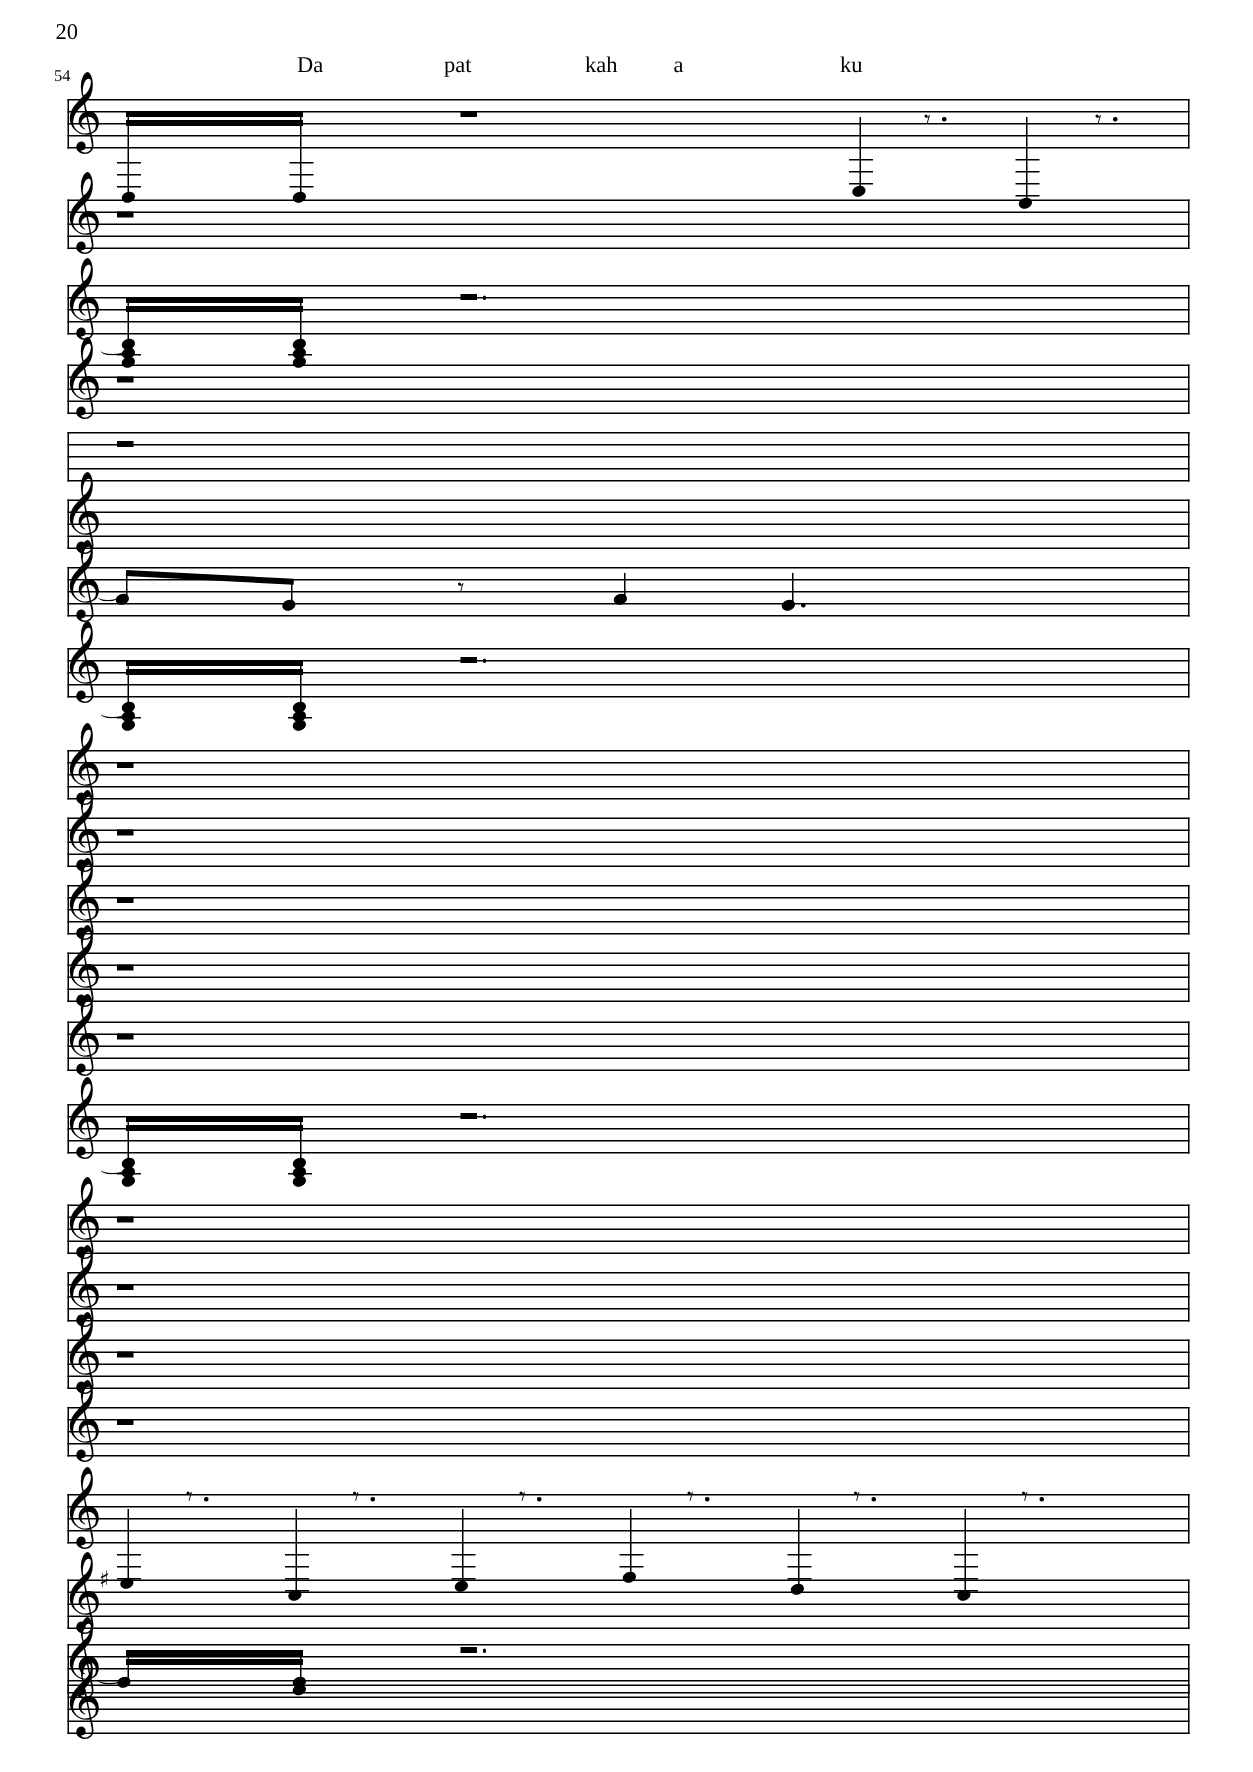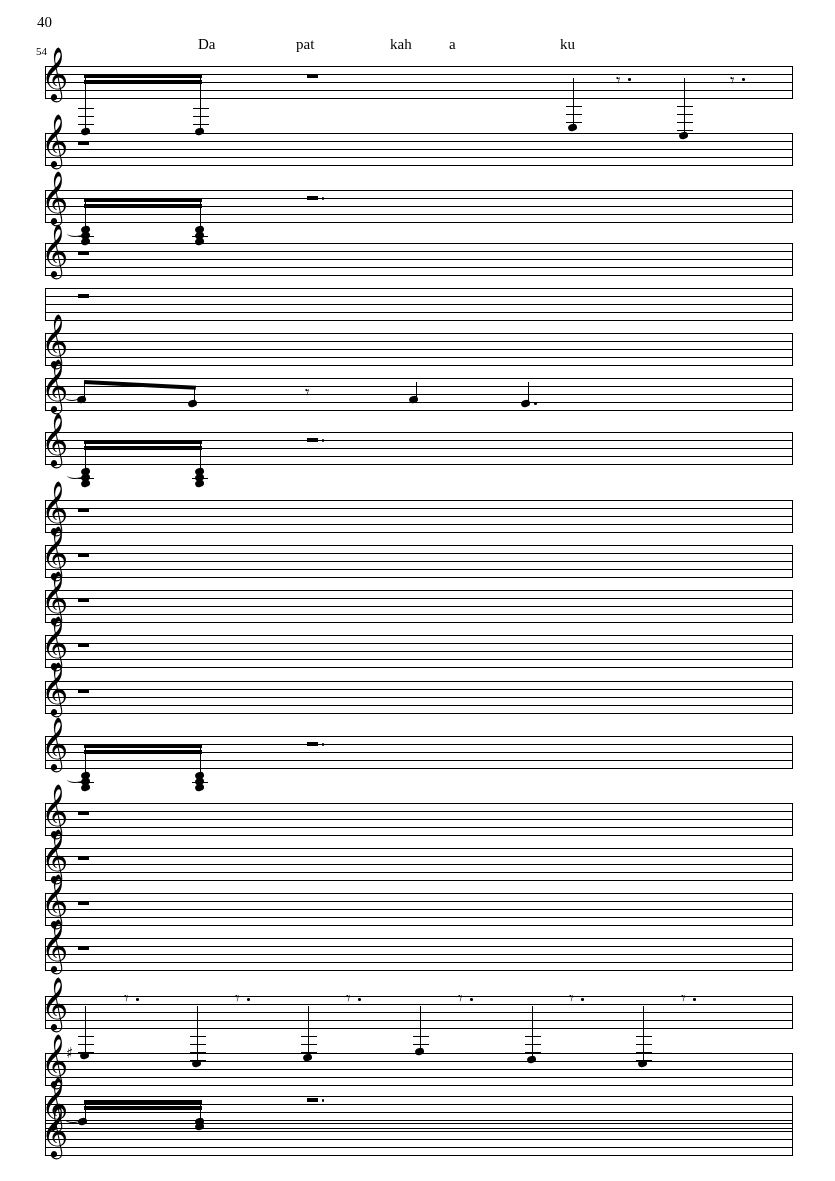--- a/index.html
+++ b/index.html
@@ -163,21 +163,21 @@
     font-family: "DejaVu Sans", sans-serif;
     font-size: 15px;
     line-height: 15px;
   }
 </style>
 </head>
 <body>
 
 <div id="page">
 
-  <div class="page-number">40</div>
+  <div class="page-number">20</div>
   <div class="measure-number">54</div>
 
   <div class="lyric" style="left:198px">Da</div>
   <div class="lyric" style="left:296px">pat</div>
   <div class="lyric" style="left:390px">kah</div>
   <div class="lyric" style="left:449px">a</div>
   <div class="lyric" style="left:560px">ku</div>
 
   <div class="staff" style="top:66px">
     <div class="line"></div>

